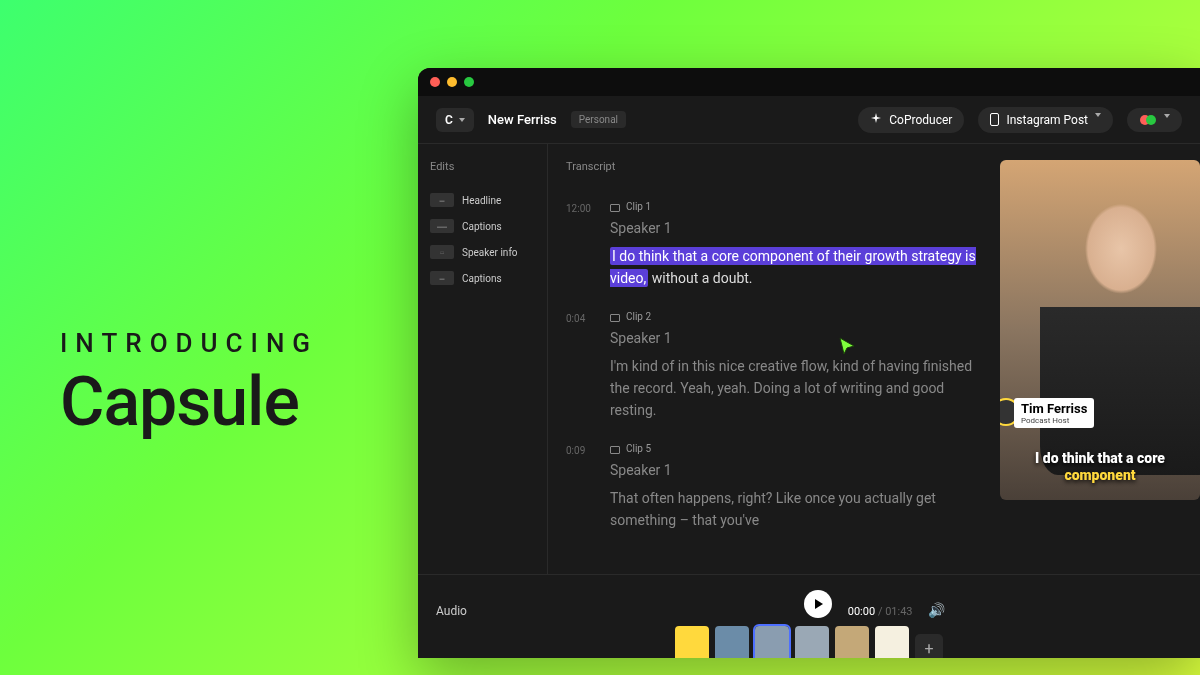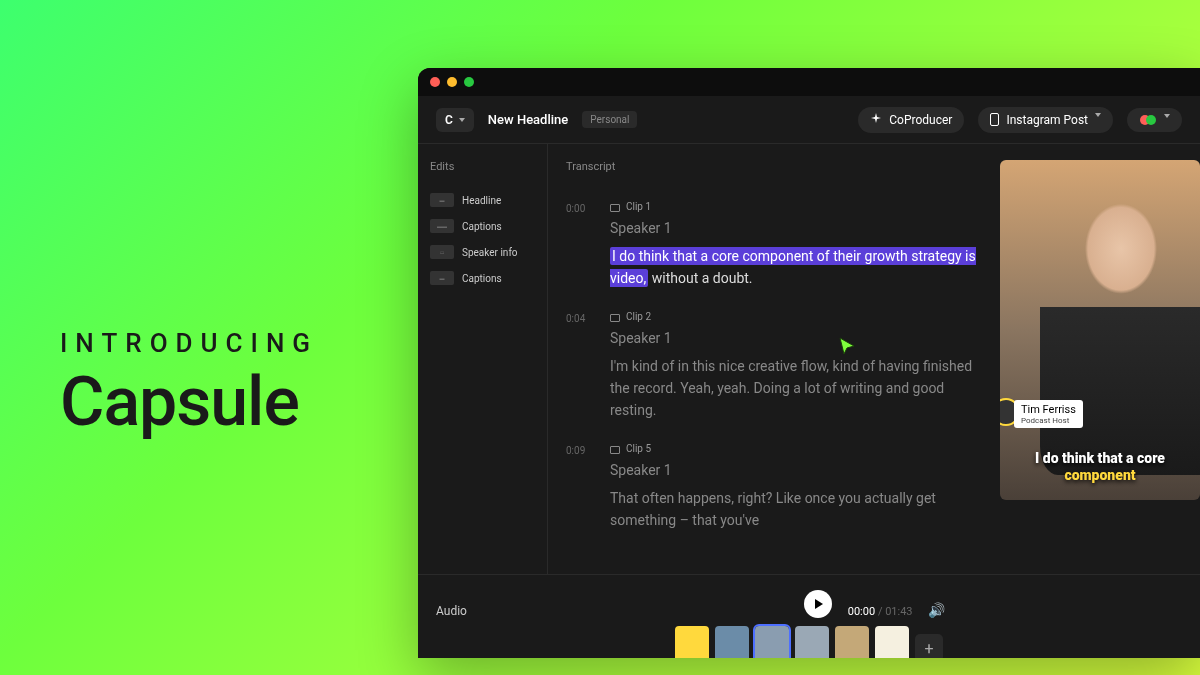--- a/index.html
+++ b/index.html
@@ -32,21 +32,21 @@
 .clip-label{display:flex;align-items:flex-end;gap:6px;color:#999;font-size:10px;margin-bottom:8px}
 .clip-icon{width:10px;height:8px;border:1px solid #888;border-radius:1px}
 .speaker{color:#888;font-size:14px;margin-bottom:10px}
 .txt{font-size:14px;line-height:1.55;color:#888}
 .hl{background:#5b3fd9;color:#fff;padding:1px 2px;border-radius:2px}
 .txt-active{color:#ddd}
 .cursor{position:absolute;left:420px;top:268px}
 .preview{width:200px;height:340px;margin:16px 0 0 0;background:linear-gradient(180deg,#d4a574 0%,#8a7560 50%,#4a4038 100%);border-radius:6px;position:relative;overflow:hidden}
 .preview-person{position:absolute;top:25px;right:-20px;width:180px;height:290px;background:radial-gradient(ellipse 60px 75px at 45% 22%,#e8c5a8 0%,#d9b090 55%,transparent 60%),linear-gradient(180deg,transparent 0%,transparent 42%,#2a2a2a 42%,#1a1a1a 100%);border-radius:50% 50% 10% 10%/35% 35% 10% 10%}
 .nametag{position:absolute;bottom:72px;left:14px;background:#fff;padding:3px 7px;border-radius:3px}
-.nametag-name{font-size:11px;font-weight:400;color:#000}
+.nametag-name{font-size:13px;font-weight:700;color:#000}
 .nametag-role{font-size:8px;color:#444}
 .avatar-ring{position:absolute;bottom:74px;left:-8px;width:28px;height:28px;border:2px solid #ffd93d;border-radius:50%;background:#333}
 .caption{position:absolute;bottom:16px;left:0;right:0;text-align:center;color:#fff;font-size:14px;font-weight:900;text-shadow:0 2px 4px rgba(0,0,0,.9);line-height:1.2}
 .caption .yl{color:#ffd93d}
 .audiobar{height:44px;border-top:1px solid #2a2a2a;display:flex;align-items:flex-end;padding:0 18px;gap:16px}
 .audio-label{color:#ccc;font-size:12px}
 .play-btn{width:28px;height:28px;background:#fff;border-radius:50%;display:flex;align-items:center;justify-content:center}
 .play-tri{width:0;height:0;border-top:5px solid transparent;border-bottom:5px solid transparent;border-left:8px solid #000;margin-left:2px}
 .time{color:#fff;font-size:11px}
 .time .dur{color:#666}
@@ -70,21 +70,21 @@
     <div class="dot dot-r"></div>
     <div class="dot dot-y"></div>
     <div class="dot dot-g"></div>
   </div>
 
   <div class="toolbar">
     <div class="ws-btn">
       <span>C</span>
       <span class="chev-d"></span>
     </div>
-    <span class="proj-name">New Headline</span>
+    <span class="proj-name">New Ferriss</span>
     <span class="badge">Personal</span>
     <div class="spacer"></div>
     <div class="pill">
       <svg width="12" height="12" viewBox="0 0 12 12">
           <path d="M6 0l1 4 4 1-4 1-1 4-1-4-4-1 4-1z" fill="#fff"></path>
         </svg>
       <span>CoProducer</span>
     </div>
     <div class="pill">
       <svg width="9" height="13" viewBox="0 0 9 13">
@@ -121,21 +121,21 @@
           <div class="sb-thumb">▬</div>
           <span>Captions</span>
         </div>
     </div>
 
     <div class="main">
       <div class="transcript">
         <div class="tr-hdr">Transcript</div>
 
         <div class="clip">
-          <div class="ts">0:00</div>
+          <div class="ts">12:00</div>
           <div class="clip-body">
             <div class="clip-label">
                 <span class="clip-icon"></span>
                 <span>Clip 1</span>
               </div>
             <div class="speaker">Speaker 1</div>
             <div class="txt txt-active"><span class="hl">I do think that a core component of their growth strategy is video,</span><span> without a doubt.</span></div>
           </div>
         </div>
 

